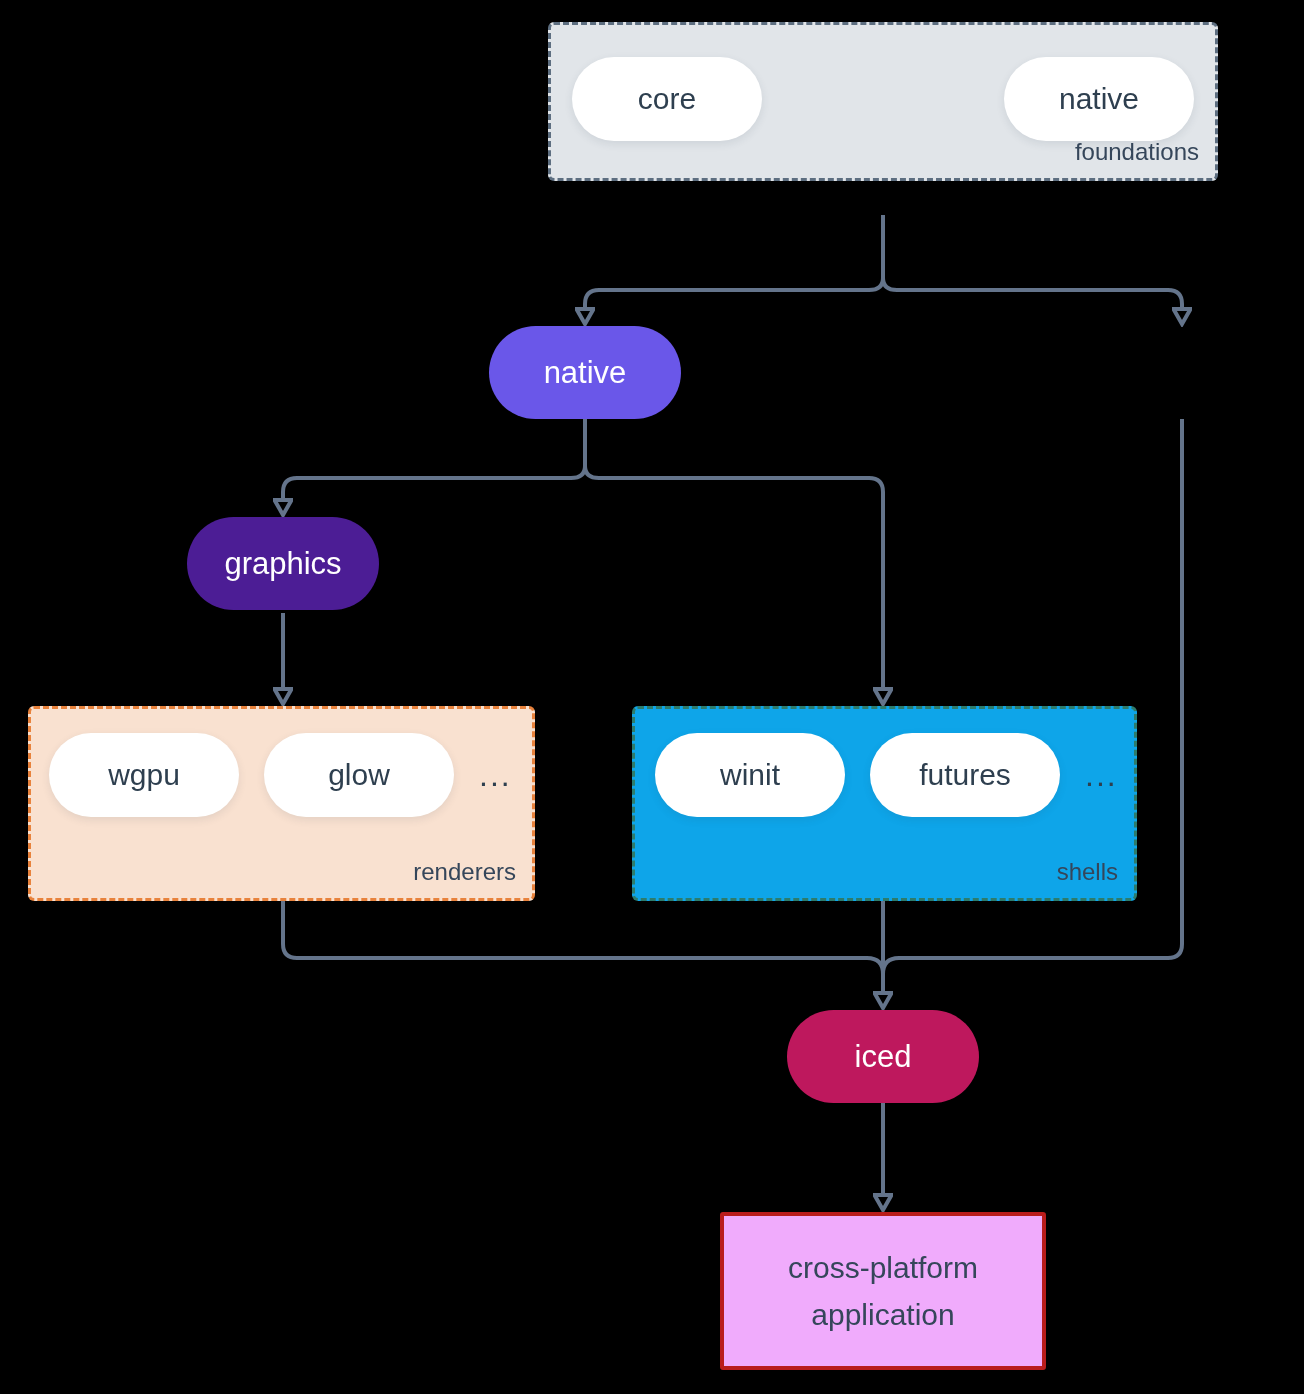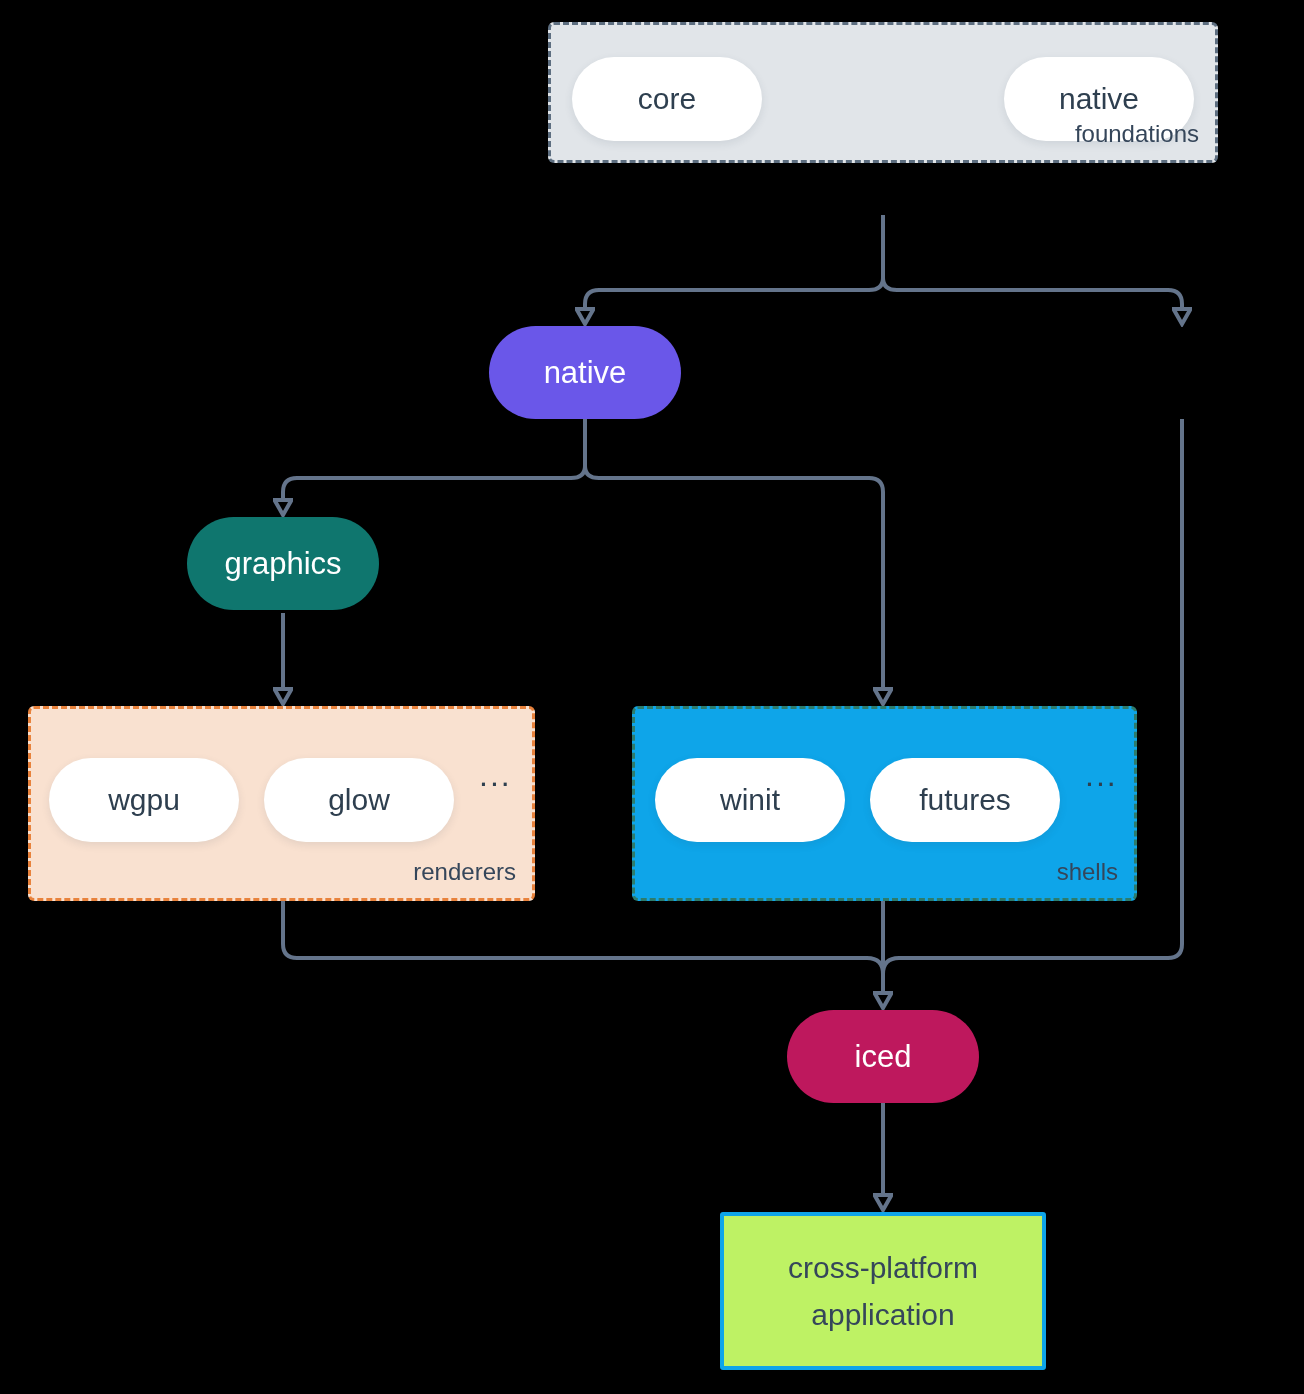--- a/index.html
+++ b/index.html
@@ -9,21 +9,21 @@
     background:#000;
     font-family:"Liberation Sans","DejaVu Sans",sans-serif;
     overflow:hidden;
   }
   .arrows{position:absolute;left:0;top:0;width:1304px;height:1394px;}
   .arrows path{stroke:#64748b;stroke-width:4;fill:none;}
 
   
   .group{position:absolute;box-sizing:border-box;border-radius:6px;}
   .group-foundations{
-    left:548px;top:22px;width:670px;height:141px;
+    left:548px;top:22px;width:670px;height:159px;
     background:#e1e5e9;border:3px dashed #5d6e80;
     padding:32px 21px 0 21px;display:flex;justify-content:space-between;
   }
   .group-renderers{
     left:28px;top:706px;width:507px;height:195px;
     background:#f9e1d0;border:3px dashed #e8823c;
     padding:24px 0 0 18px;display:flex;
   }
   .group-shells{
     left:632px;top:706px;width:505px;height:195px;
@@ -35,41 +35,41 @@
     font-size:24px;color:#35465a;
   }
 
   
   .pill{
     width:190px;height:84px;border-radius:42px;background:#ffffff;
     display:flex;align-items:center;justify-content:center;
     font-size:30px;color:#2e3f4f;flex:0 0 auto;
     box-shadow:0 3px 8px rgba(40,60,80,0.10);
   }
-  .group-renderers .pill,.group-shells .pill{margin-right:25px;margin-top:25px;}
+  .group-renderers .pill,.group-shells .pill{margin-right:25px;}
   .ellipsis{
     height:84px;display:flex;align-items:center;
     font-size:32px;color:#2e3f4f;letter-spacing:2px;
   }
 
   
   .node{
     position:absolute;width:192px;height:93px;border-radius:47px;
     display:flex;align-items:center;justify-content:center;
     font-size:31px;color:#ffffff;text-align:right;
   }
   .node-native{left:489px;top:326px;background:#6a57e9;}
   .node-web{left:1086px;top:326px;background:#6a57e9;}
-  .node-graphics{left:187px;top:517px;background:#0f766e;}
+  .node-graphics{left:187px;top:517px;background:#4c1d95;}
   .node-iced{left:787px;top:1010px;background:#be185d;}
 
   
   .app-box{
     position:absolute;left:720px;top:1212px;width:326px;height:158px;
-    box-sizing:border-box;background:#bef264;border:4px solid #0ea5e9;border-radius:3px;
+    box-sizing:border-box;background:#f0abfc;border:4px solid #b91c1c;border-radius:3px;
     display:flex;flex-direction:column;align-items:center;justify-content:center;
     font-size:30px;line-height:47px;color:#35465a;
   }
 </style>
 </head>
 <body>
 
 <div class="canvas">
 
   <svg class="arrows" viewBox="0 0 1304 1394" xmlns="http://www.w3.org/2000/svg">

